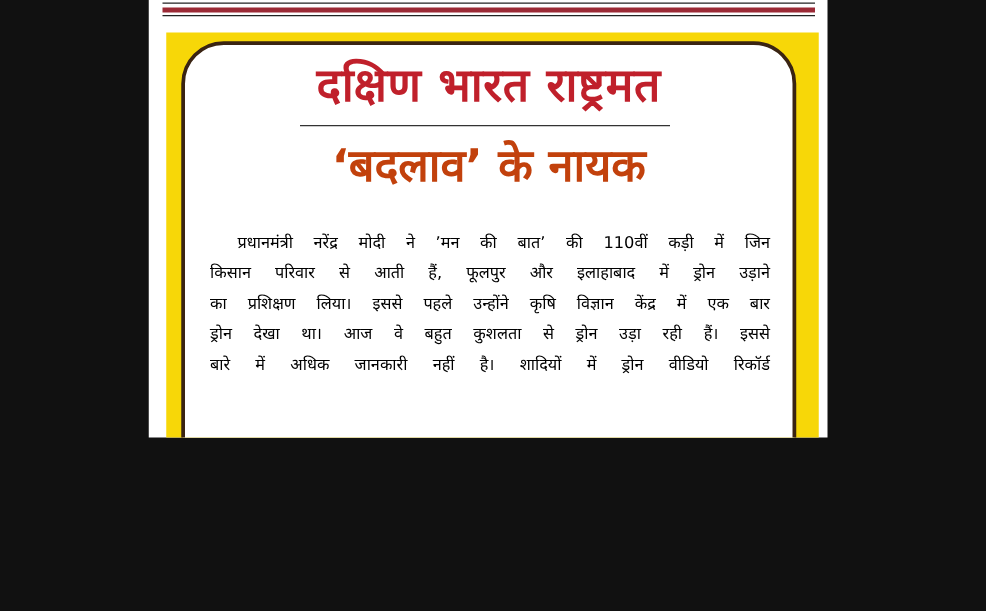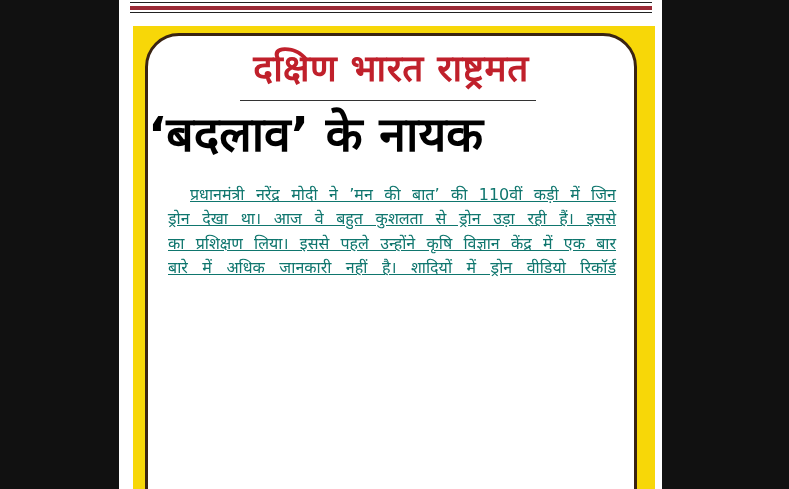--- a/index.html
+++ b/index.html
@@ -2,21 +2,21 @@
 <html><head>
 <meta charset="utf-8">
 <style>
   html, body { margin:0; padding:0; }
   body {
     width:789px; height:489px; overflow:hidden;
     background:#111111; position:relative;
     font-family:"DejaVu Sans", sans-serif;
   }
   .paper {
-    position:absolute; left:119px; top:0; width:543px; height:489px;
+    position:absolute; left:119px; top:0; width:543px; height:350px;
     background:#ffffff; overflow:hidden;
   }
   .rule-thin-top { position:absolute; left:11px; right:10px; top:2px; height:1px; background:#222; }
   .rule-red { position:absolute; left:11px; right:10px; top:6px; height:4px; background:#9b2a36; }
   .rule-thin-bottom { position:absolute; left:11px; right:10px; top:12px; height:1px; background:#222; }
   .yellow-box {
     position:absolute; left:14px; top:26px; width:522px; height:480px;
     background:#f7d708;
   }
   .inner-box {
@@ -27,28 +27,27 @@
   }
   .masthead {
     position:absolute; left:0; right:0; top:10px; text-align:center;
     color:#c0202b; font-weight:bold; font-size:37px; line-height:46px;
     letter-spacing:0.5px;
   }
   .masthead-rule {
     position:absolute; left:92px; width:296px; top:64px; height:1px; background:#333;
   }
   .headline {
-    position:absolute; left:0; right:0; top:70px; 
-    color:#000000; font-weight:bold; font-size:48px; line-height:56px;
+    position:absolute; left:0; right:0; top:70px; text-align:center;
+    color:#c2410c; font-weight:bold; font-size:36px; line-height:56px;
   }
   .body-text {
     position:absolute; left:20px; right:18px; top:147px;
-    color:#0f766e; font-size:16px; line-height:24.4px;
+    color:#000000; font-size:13px; line-height:24.4px;
     text-align:justify;
-    text-decoration:underline;
   }
   .body-line {
     display:block; white-space:nowrap; text-align:justify; text-align-last:justify;
   }
   .body-line.first { padding-left:22px; }
 </style>
 </head>
 <body>
 
 <div class="paper">
@@ -57,19 +56,20 @@
   <div class="rule-thin-bottom"></div>
 
   <div class="yellow-box">
     <div class="inner-box">
       <div class="masthead">दक्षिण भारत राष्ट्रमत</div>
       <div class="masthead-rule"></div>
       <div class="headline">‘बदलाव’ के नायक</div>
 
       <div class="body-text">
         <span class="body-line first">प्रधानमंत्री नरेंद्र मोदी ने ’मन की बात’ की 110वीं कड़ी में जिन</span>
+        <span class="body-line">किसान परिवार से आती हैं, फूलपुर और इलाहाबाद में ड्रोन उड़ाने</span>
+        <span class="body-line">का प्रशिक्षण लिया। इससे पहले उन्होंने कृषि विज्ञान केंद्र में एक बार</span>
         <span class="body-line">ड्रोन देखा था। आज वे बहुत कुशलता से ड्रोन उड़ा रही हैं। इससे</span>
-        <span class="body-line">का प्रशिक्षण लिया। इससे पहले उन्होंने कृषि विज्ञान केंद्र में एक बार</span>
         <span class="body-line">बारे में अधिक जानकारी नहीं है। शादियों में ड्रोन वीडियो रिकॉर्ड</span>
       </div>
     </div>
   </div>
 </div>
 
 </body></html>

